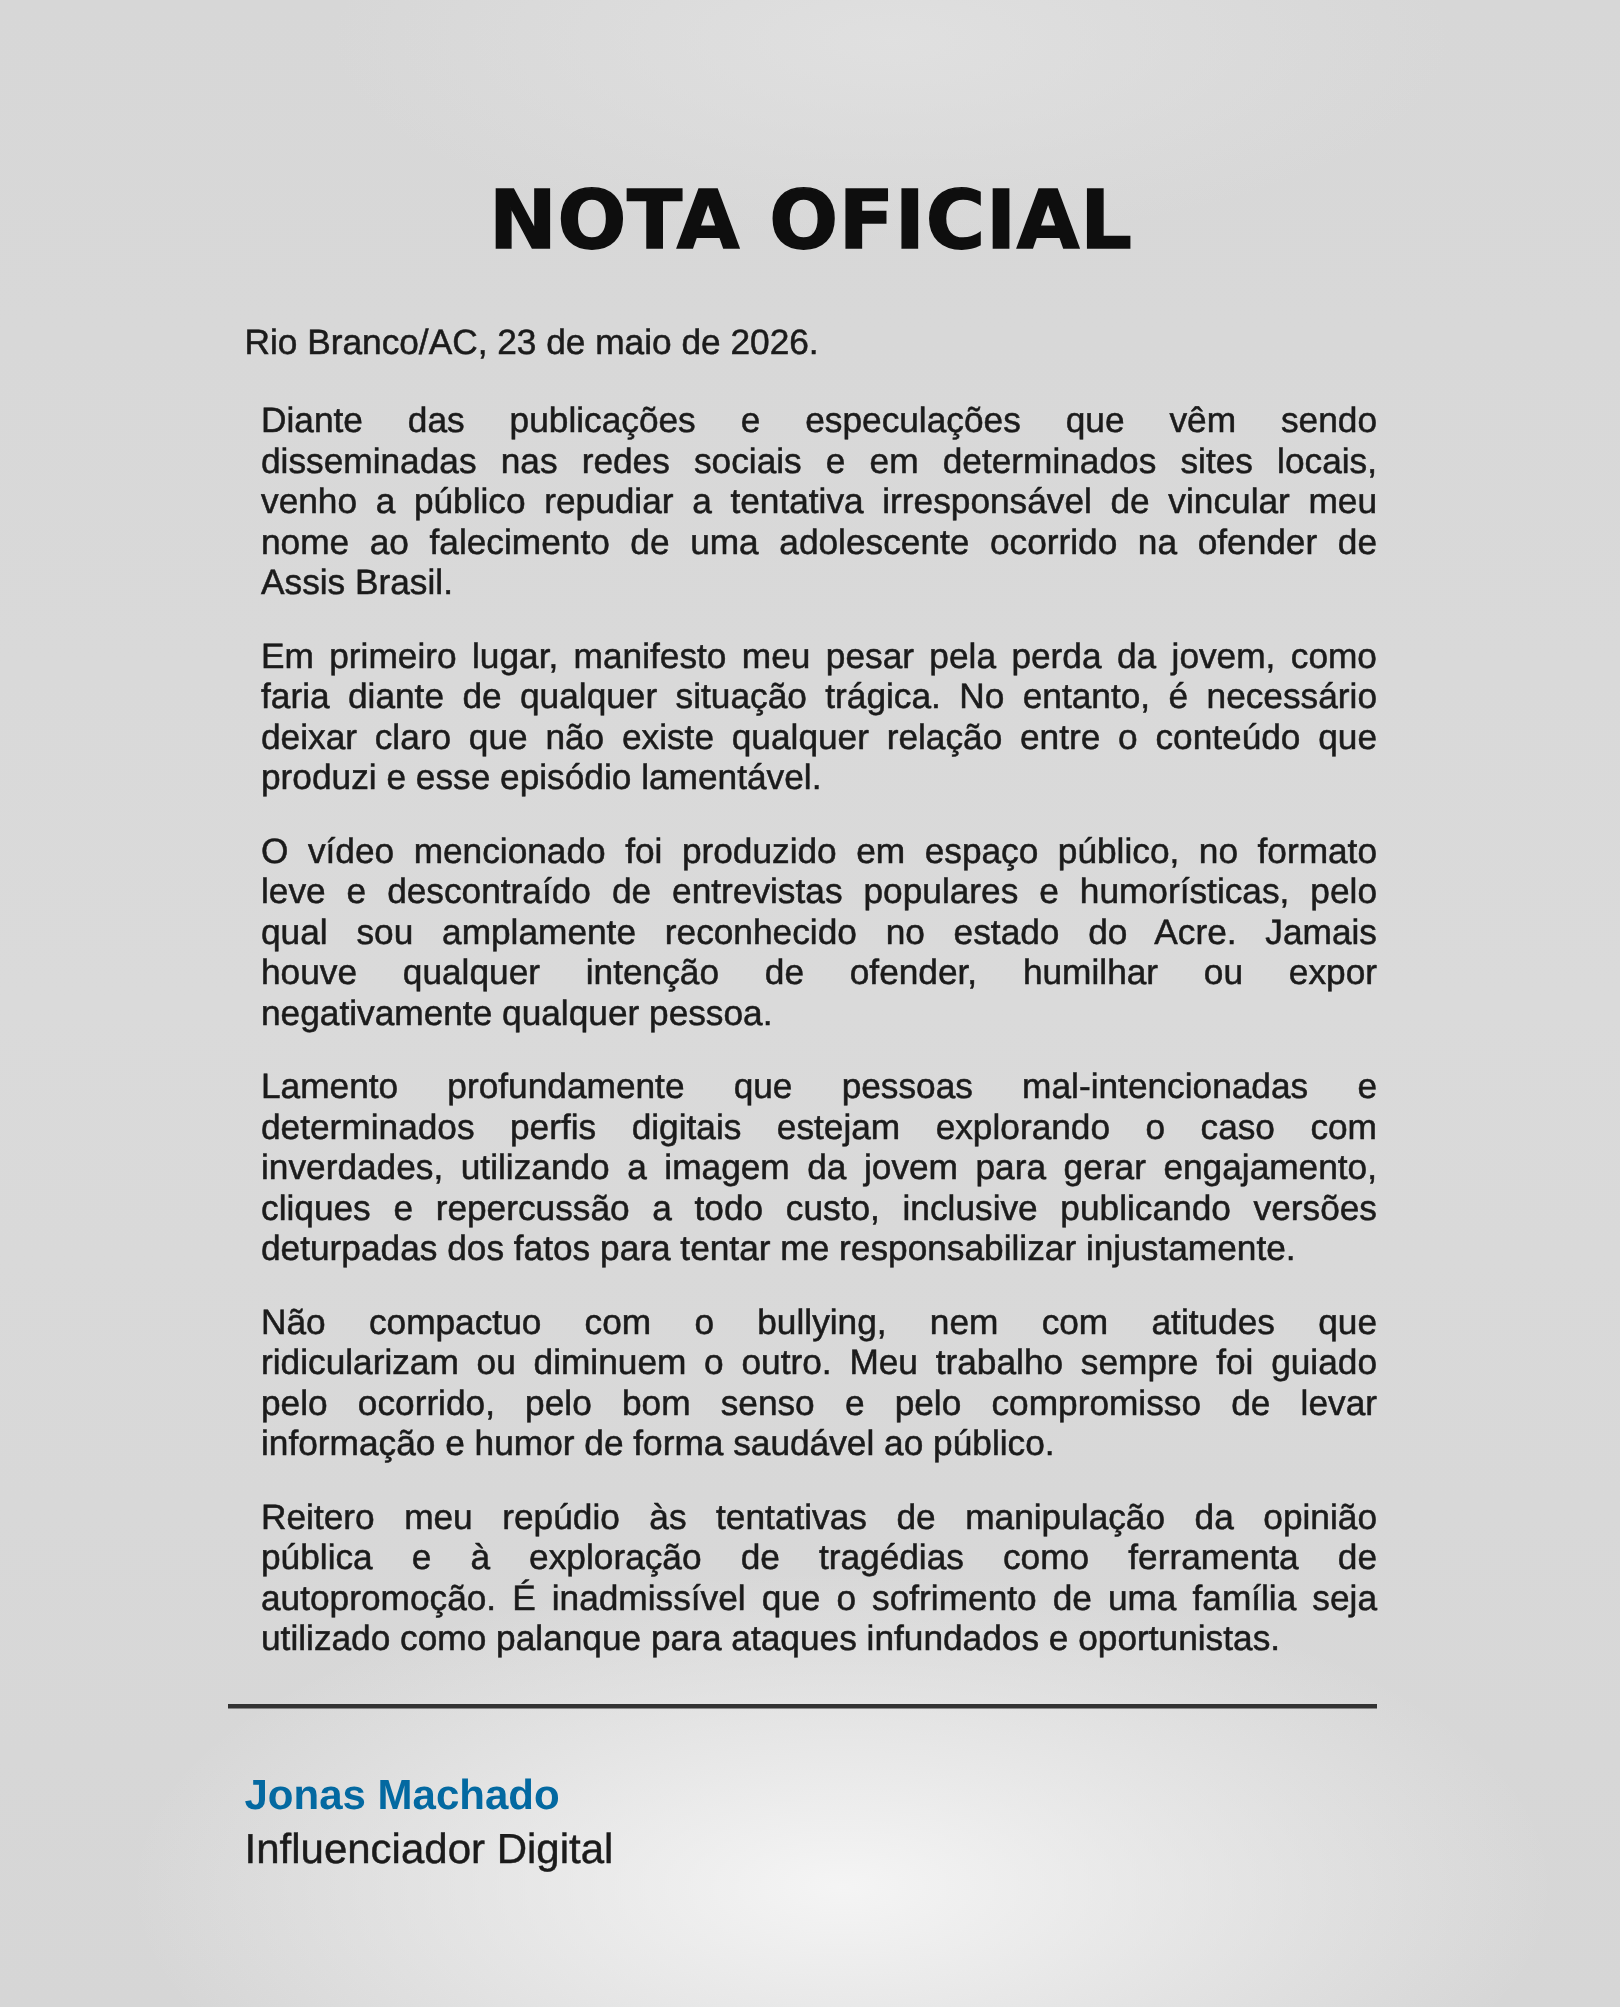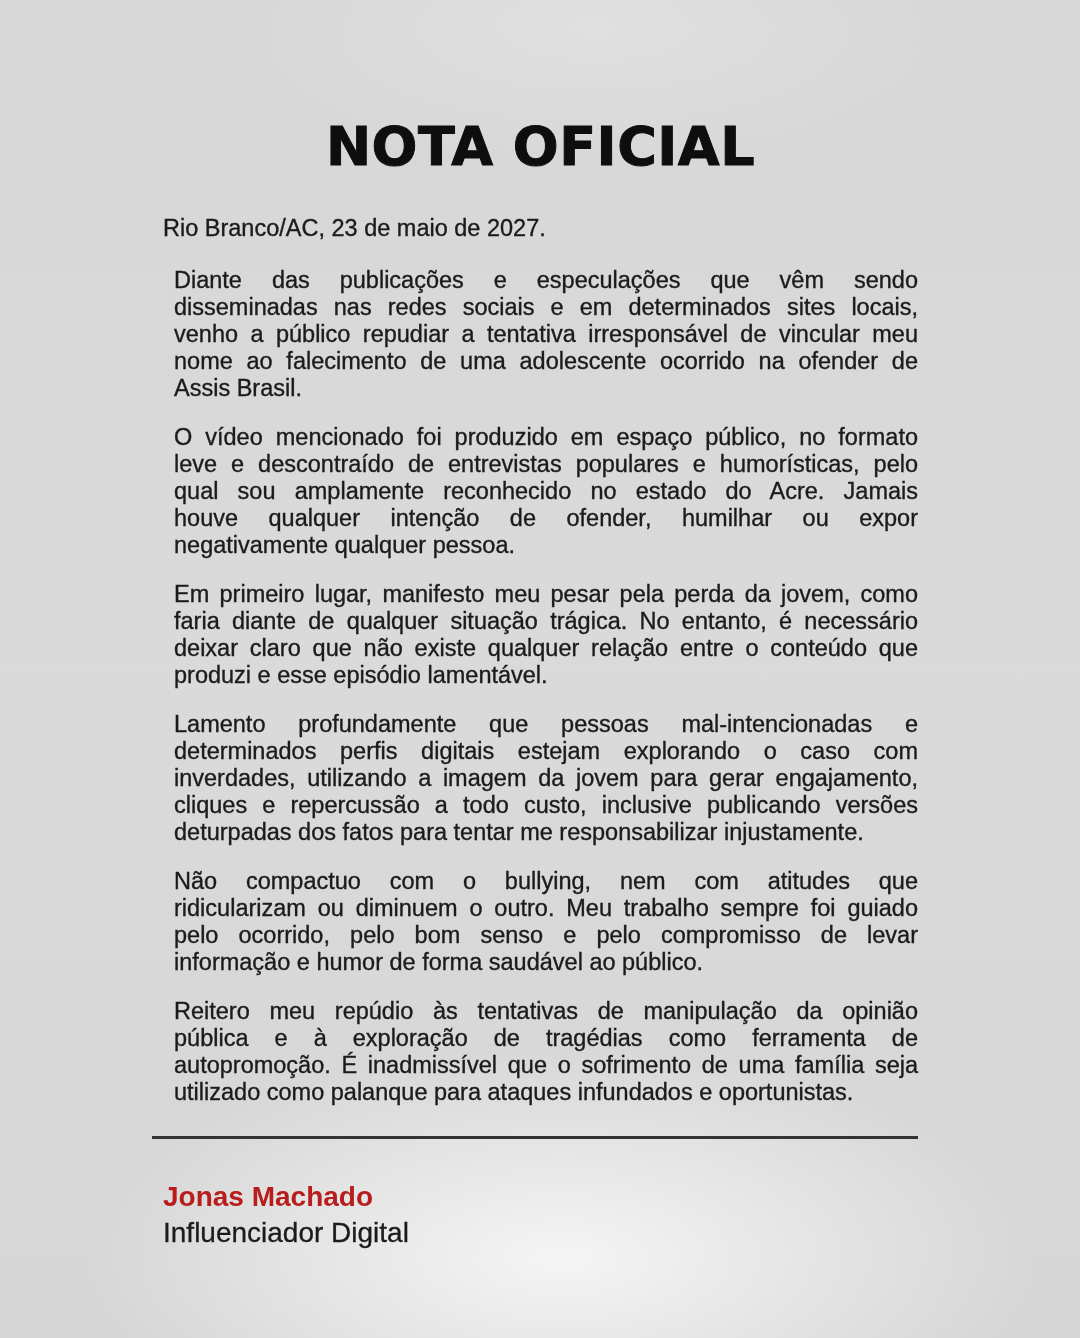--- a/index.html
+++ b/index.html
@@ -63,60 +63,60 @@
     background: #333333;
     width: 766px;
     margin: 30px 0 40px -11px;
   }
 
   .sig-name {
     margin: 0;
     font-size: 28px;
     line-height: 36px;
     font-weight: bold;
-    color: #b91c1c;
+    color: #0369a1;
   }
   .sig-role {
     margin: 0;
     font-size: 28px;
     line-height: 36px;
     color: #1b1b1b;
     -webkit-text-stroke: 0.3px currentColor;
   }
 </style>
 </head>
 <body>
 
 <div class="sheet">
 
   <h1 class="title">NOTA OFICIAL</h1>
 
-  <p class="dateline">Rio Branco/AC, 23 de maio de 2027.</p>
+  <p class="dateline">Rio Branco/AC, 23 de maio de 2026.</p>
 
   <p class="para">
     <span class="jline">Diante das publicações e especulações que vêm sendo</span>
     <span class="jline">disseminadas nas redes sociais e em determinados sites locais,</span>
     <span class="jline">venho a público repudiar a tentativa irresponsável de vincular meu</span>
     <span class="jline">nome ao falecimento de uma adolescente ocorrido na ofender de</span>
     <span class="jline last">Assis Brasil.</span>
   </p>
 
   <p class="para">
+    <span class="jline">Em primeiro lugar, manifesto meu pesar pela perda da jovem, como</span>
+    <span class="jline">faria diante de qualquer situação trágica. No entanto, é necessário</span>
+    <span class="jline">deixar claro que não existe qualquer relação entre o conteúdo que</span>
+    <span class="jline last">produzi e esse episódio lamentável.</span>
+  </p>
+
+  <p class="para">
     <span class="jline">O vídeo mencionado foi produzido em espaço público, no formato</span>
     <span class="jline">leve e descontraído de entrevistas populares e humorísticas, pelo</span>
     <span class="jline">qual sou amplamente reconhecido no estado do Acre. Jamais</span>
     <span class="jline">houve qualquer intenção de ofender, humilhar ou expor</span>
     <span class="jline last">negativamente qualquer pessoa.</span>
-  </p>
-
-  <p class="para">
-    <span class="jline">Em primeiro lugar, manifesto meu pesar pela perda da jovem, como</span>
-    <span class="jline">faria diante de qualquer situação trágica. No entanto, é necessário</span>
-    <span class="jline">deixar claro que não existe qualquer relação entre o conteúdo que</span>
-    <span class="jline last">produzi e esse episódio lamentável.</span>
   </p>
 
   <p class="para">
     <span class="jline">Lamento profundamente que pessoas mal-intencionadas e</span>
     <span class="jline">determinados perfis digitais estejam explorando o caso com</span>
     <span class="jline">inverdades, utilizando a imagem da jovem para gerar engajamento,</span>
     <span class="jline">cliques e repercussão a todo custo, inclusive publicando versões</span>
     <span class="jline last">deturpadas dos fatos para tentar me responsabilizar injustamente.</span>
   </p>
 

